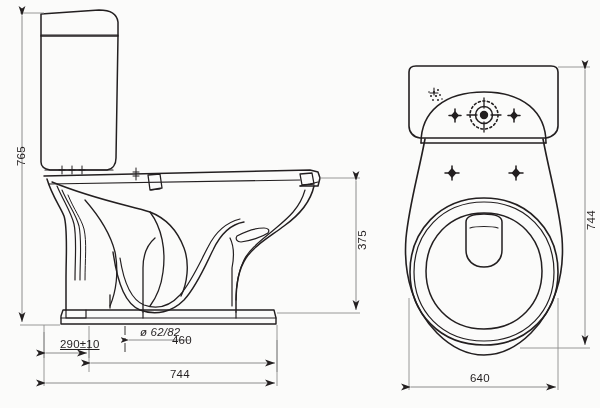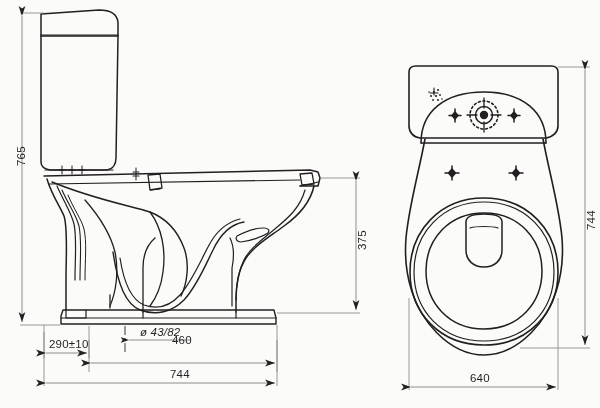--- a/index.html
+++ b/index.html
@@ -191,25 +191,25 @@
       <path stroke="#8c8c8c" stroke-width="1" fill="none" marker-start="url(#ah)" marker-end="url(#ah)" d="M585,70 L585,345"></path>
 
       <path stroke="#8c8c8c" stroke-width="1" fill="none" marker-start="url(#ah)" marker-end="url(#ah)" d="M411,387 L556,387"></path>
     </g>
   </svg>
 
   <div class="dim-label rot" style="left:15px; top:166px;">765</div>
 
   <div class="dim-label rot" style="left:356px; top:250px;">375</div>
 
-  <div class="dim-label" style="left:49px; top:338px;">290±10</div>
+  <div class="dim-label" style="left:60px; top:338px;text-decoration:underline;">290±10</div>
 
   <div class="dim-label" style="left:172px; top:334px;">460</div>
 
   <div class="dim-label" style="left:170px; top:368px;">744</div>
 
-  <div class="dim-label" style="left:140px; top:326px; font-style:italic;">ø 43/82</div>
+  <div class="dim-label" style="left:140px; top:326px; font-style:italic;">ø 62/82</div>
 
   <div class="dim-label rot" style="left:585px; top:230px;">744</div>
 
   <div class="dim-label" style="left:470px; top:372px;">640</div>
 
 </div>
 
 </body></html>

